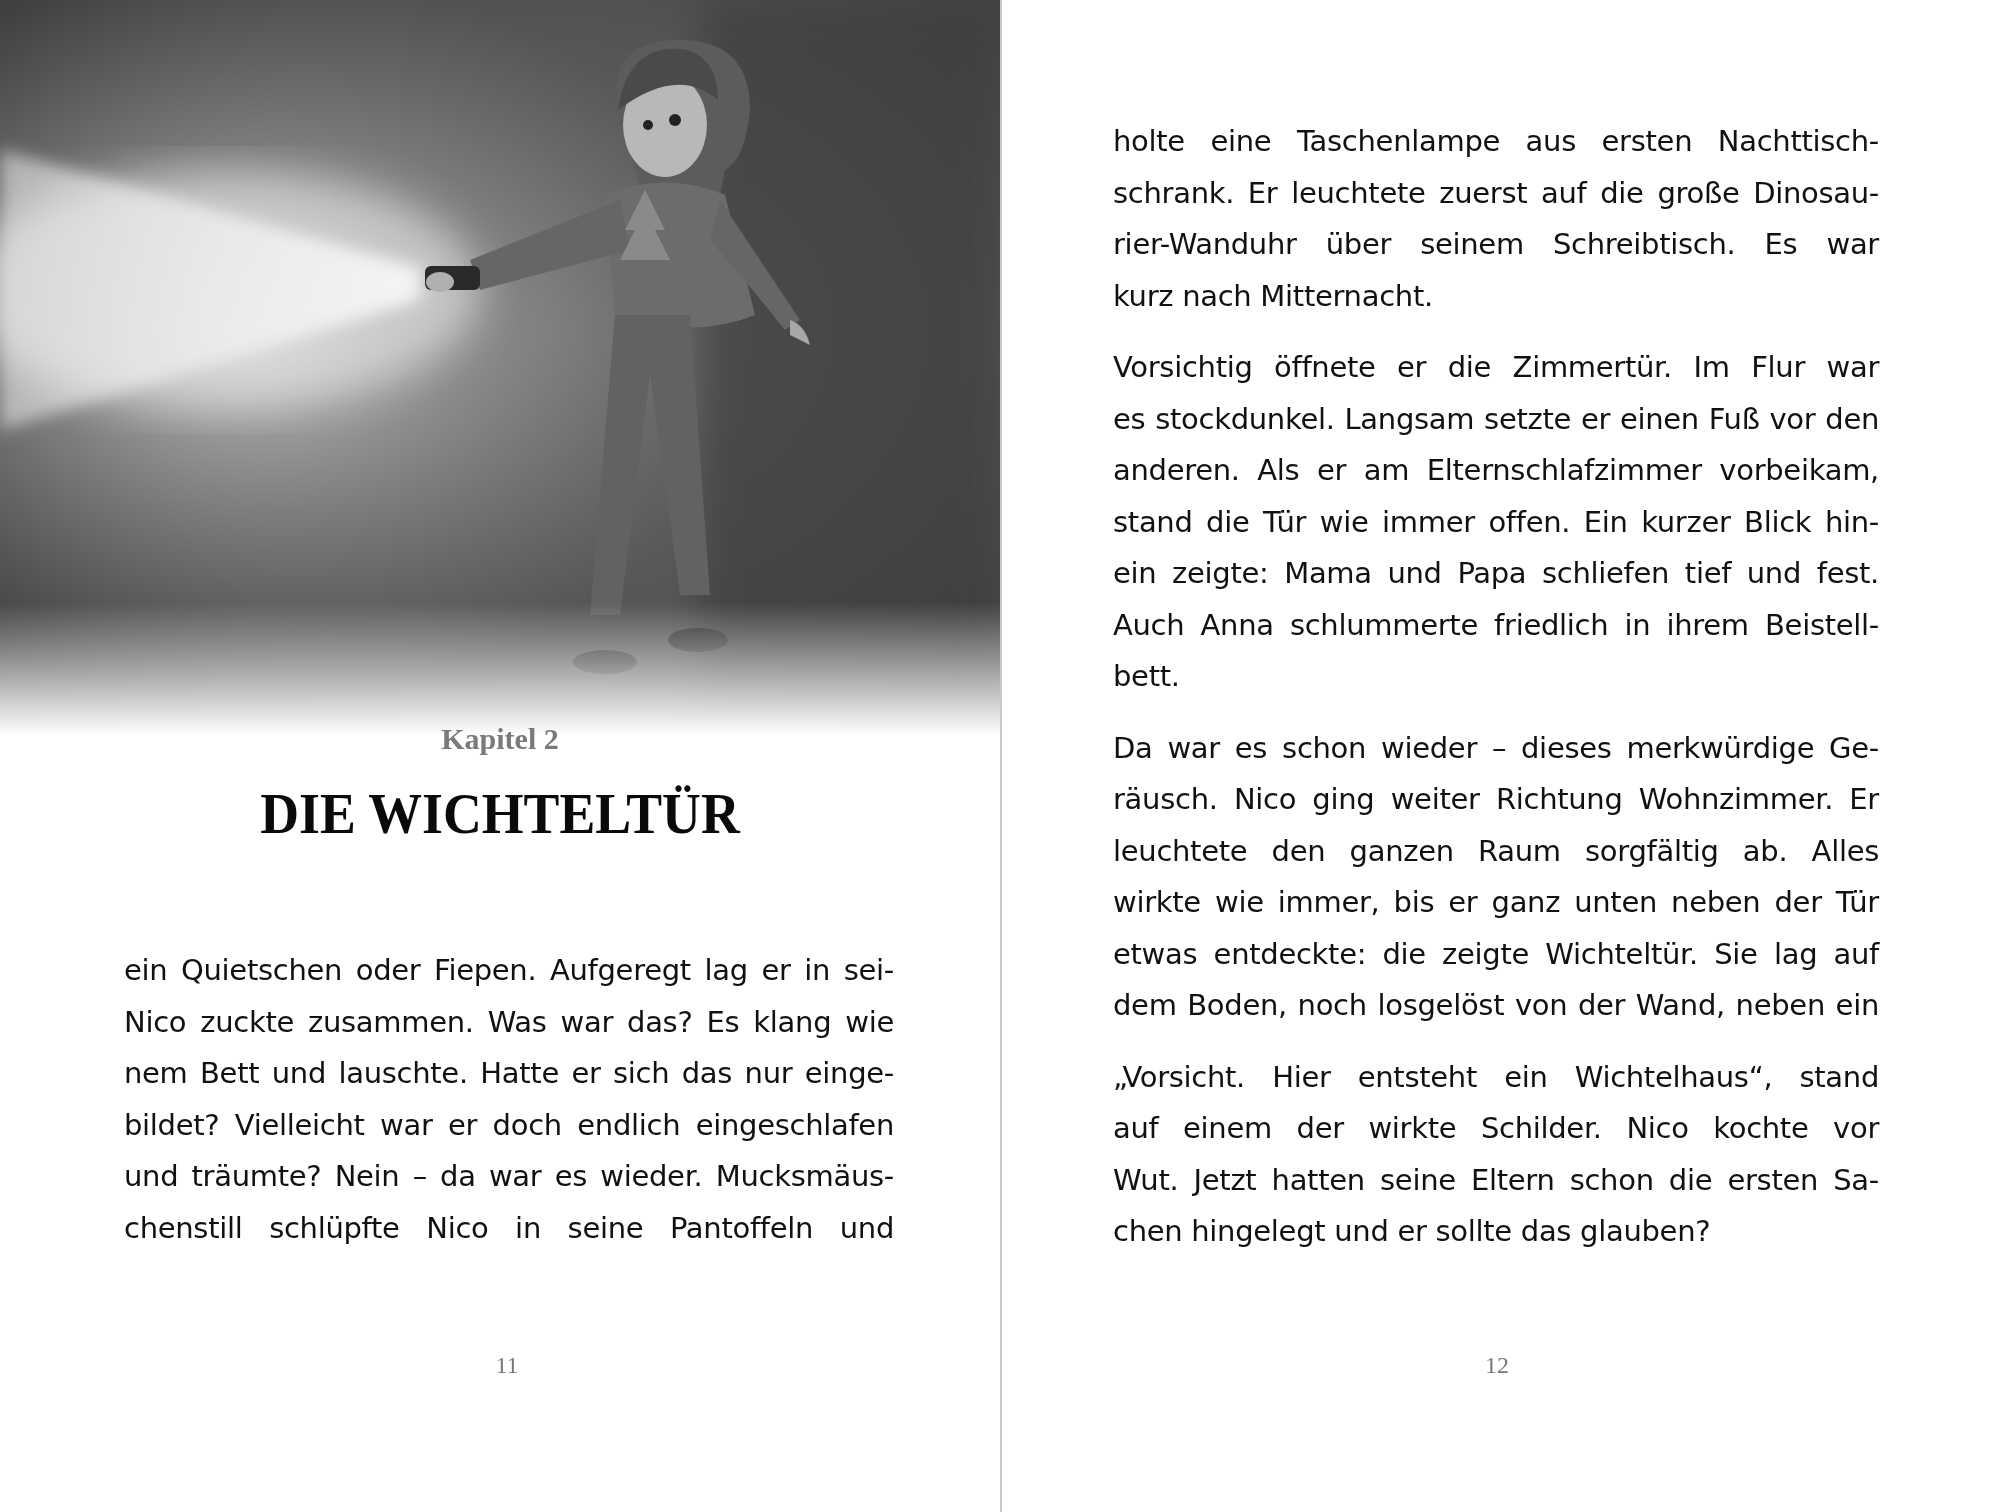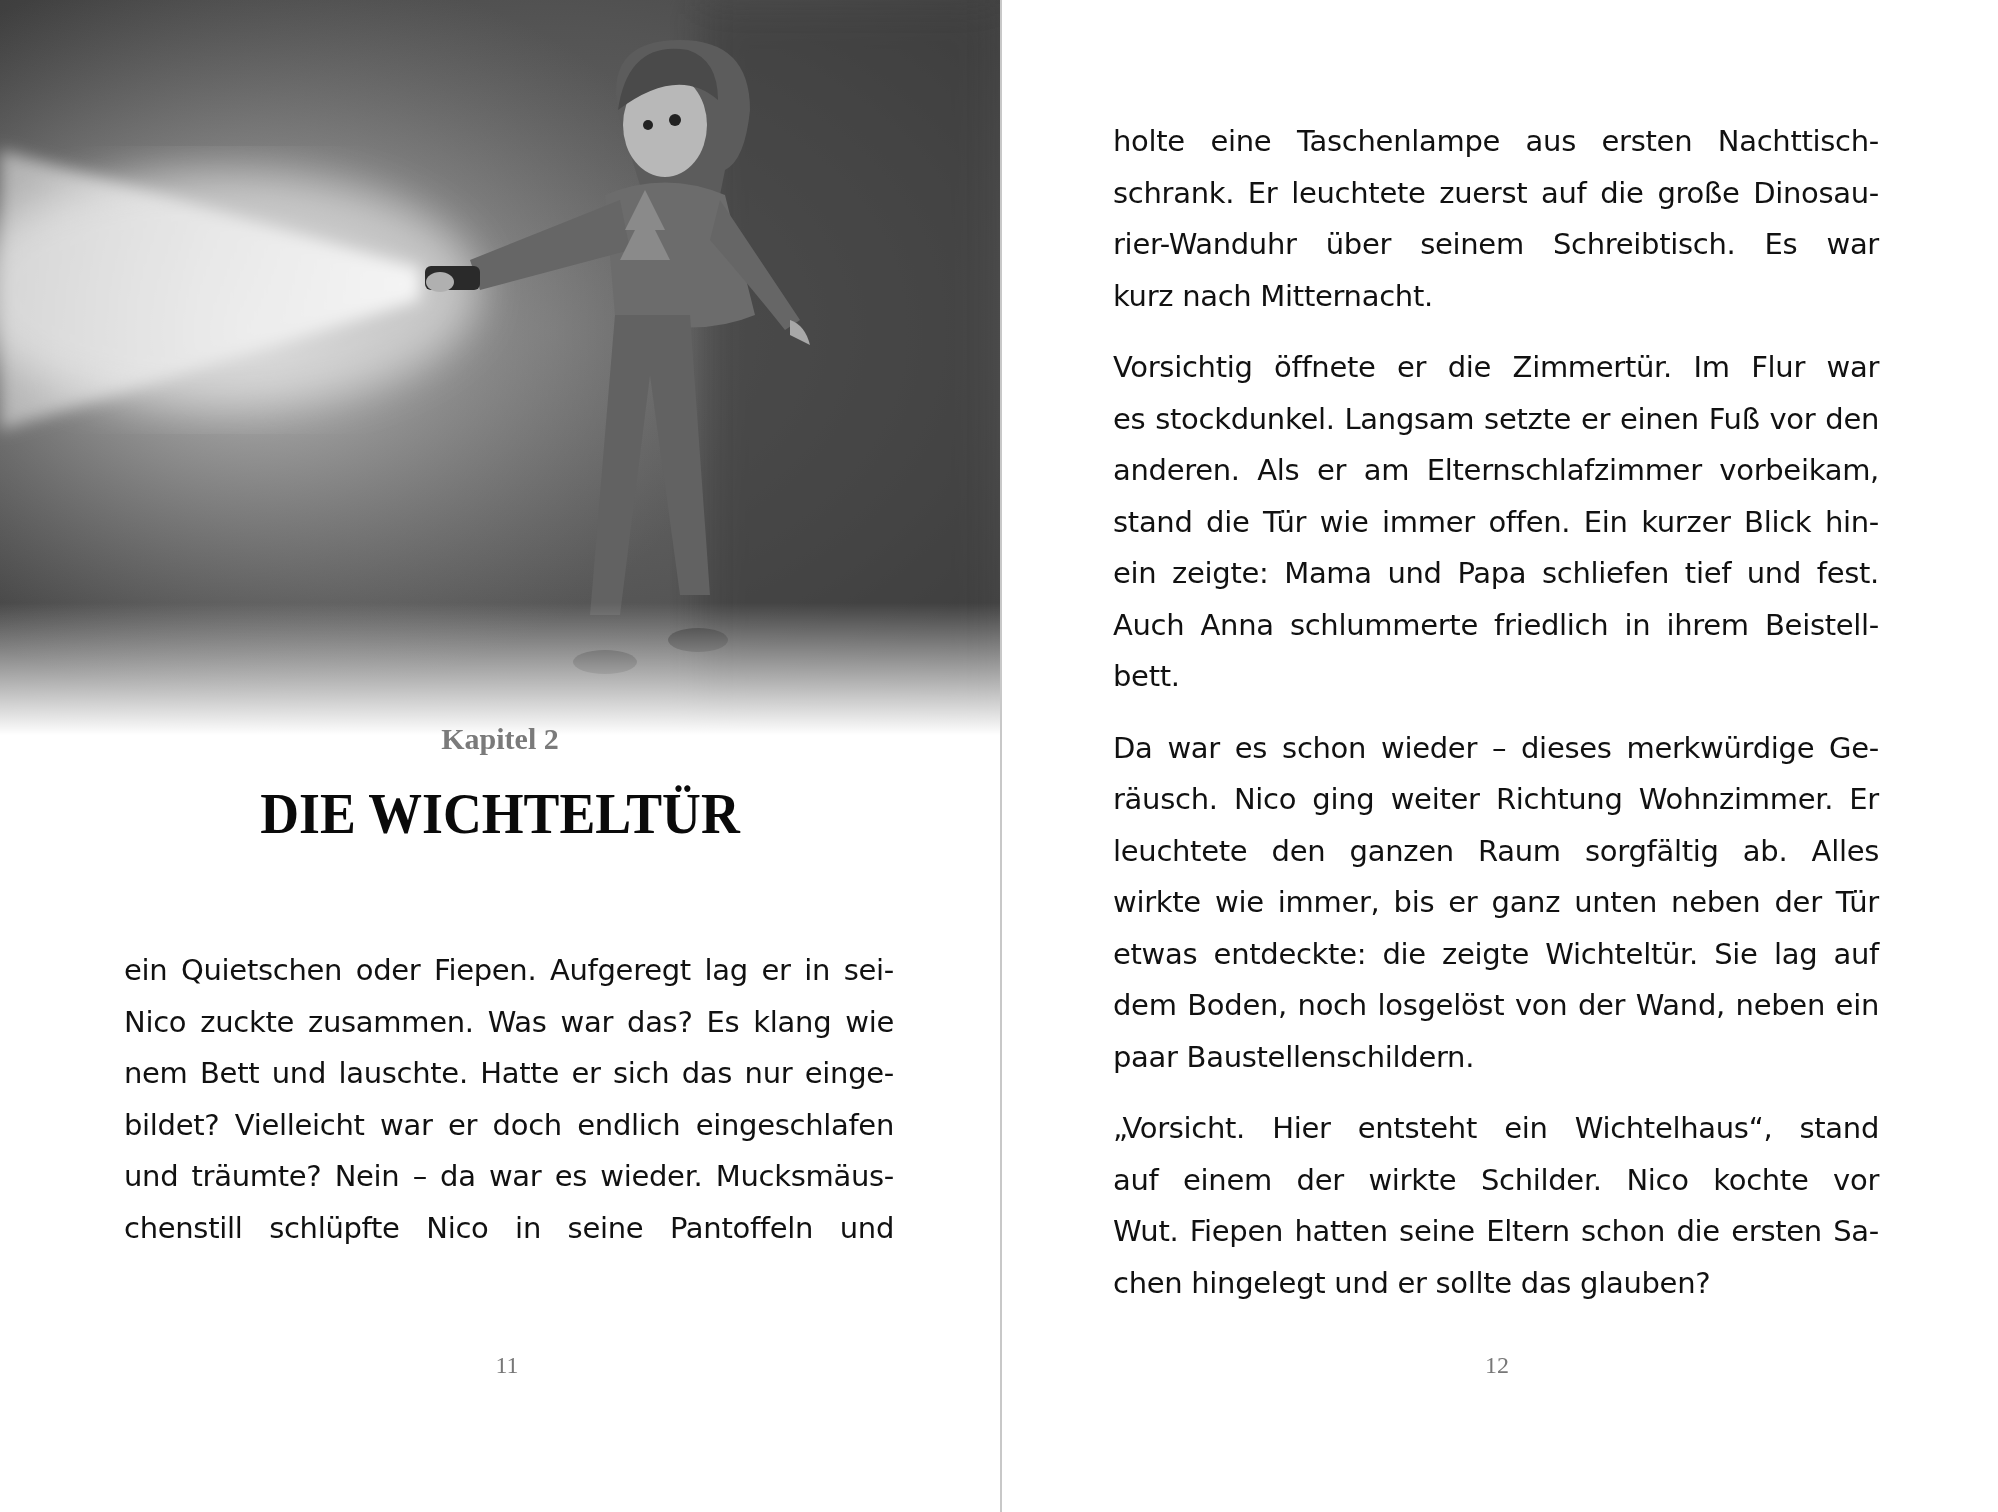--- a/index.html
+++ b/index.html
@@ -135,23 +135,22 @@
     <span class="line">Auch Anna schlummerte friedlich in ihrem Beistell-</span>
     <span class="line last">bett.</span>
   </p>
   <p>
     <span class="line">Da war es schon wieder – dieses merkwürdige Ge-</span>
     <span class="line">räusch. Nico ging weiter Richtung Wohnzimmer. Er</span>
     <span class="line">leuchtete den ganzen Raum sorgfältig ab. Alles</span>
     <span class="line">wirkte wie immer, bis er ganz unten neben der Tür</span>
     <span class="line">etwas entdeckte: die zeigte Wichteltür. Sie lag auf</span>
     <span class="line">dem Boden, noch losgelöst von der Wand, neben ein</span>
-    <span class="line last">paar Baustellenschildern.</span>
   </p>
   <p>
     <span class="line">„Vorsicht. Hier entsteht ein Wichtelhaus“, stand</span>
     <span class="line">auf einem der wirkte Schilder. Nico kochte vor</span>
-    <span class="line">Wut. Fiepen hatten seine Eltern schon die ersten Sa-</span>
+    <span class="line">Wut. Jetzt hatten seine Eltern schon die ersten Sa-</span>
     <span class="line last">chen hingelegt und er sollte das glauben?</span>
   </p>
 </div>
 
 <div class="page-number pn-right">12</div>
 
 </body></html>

